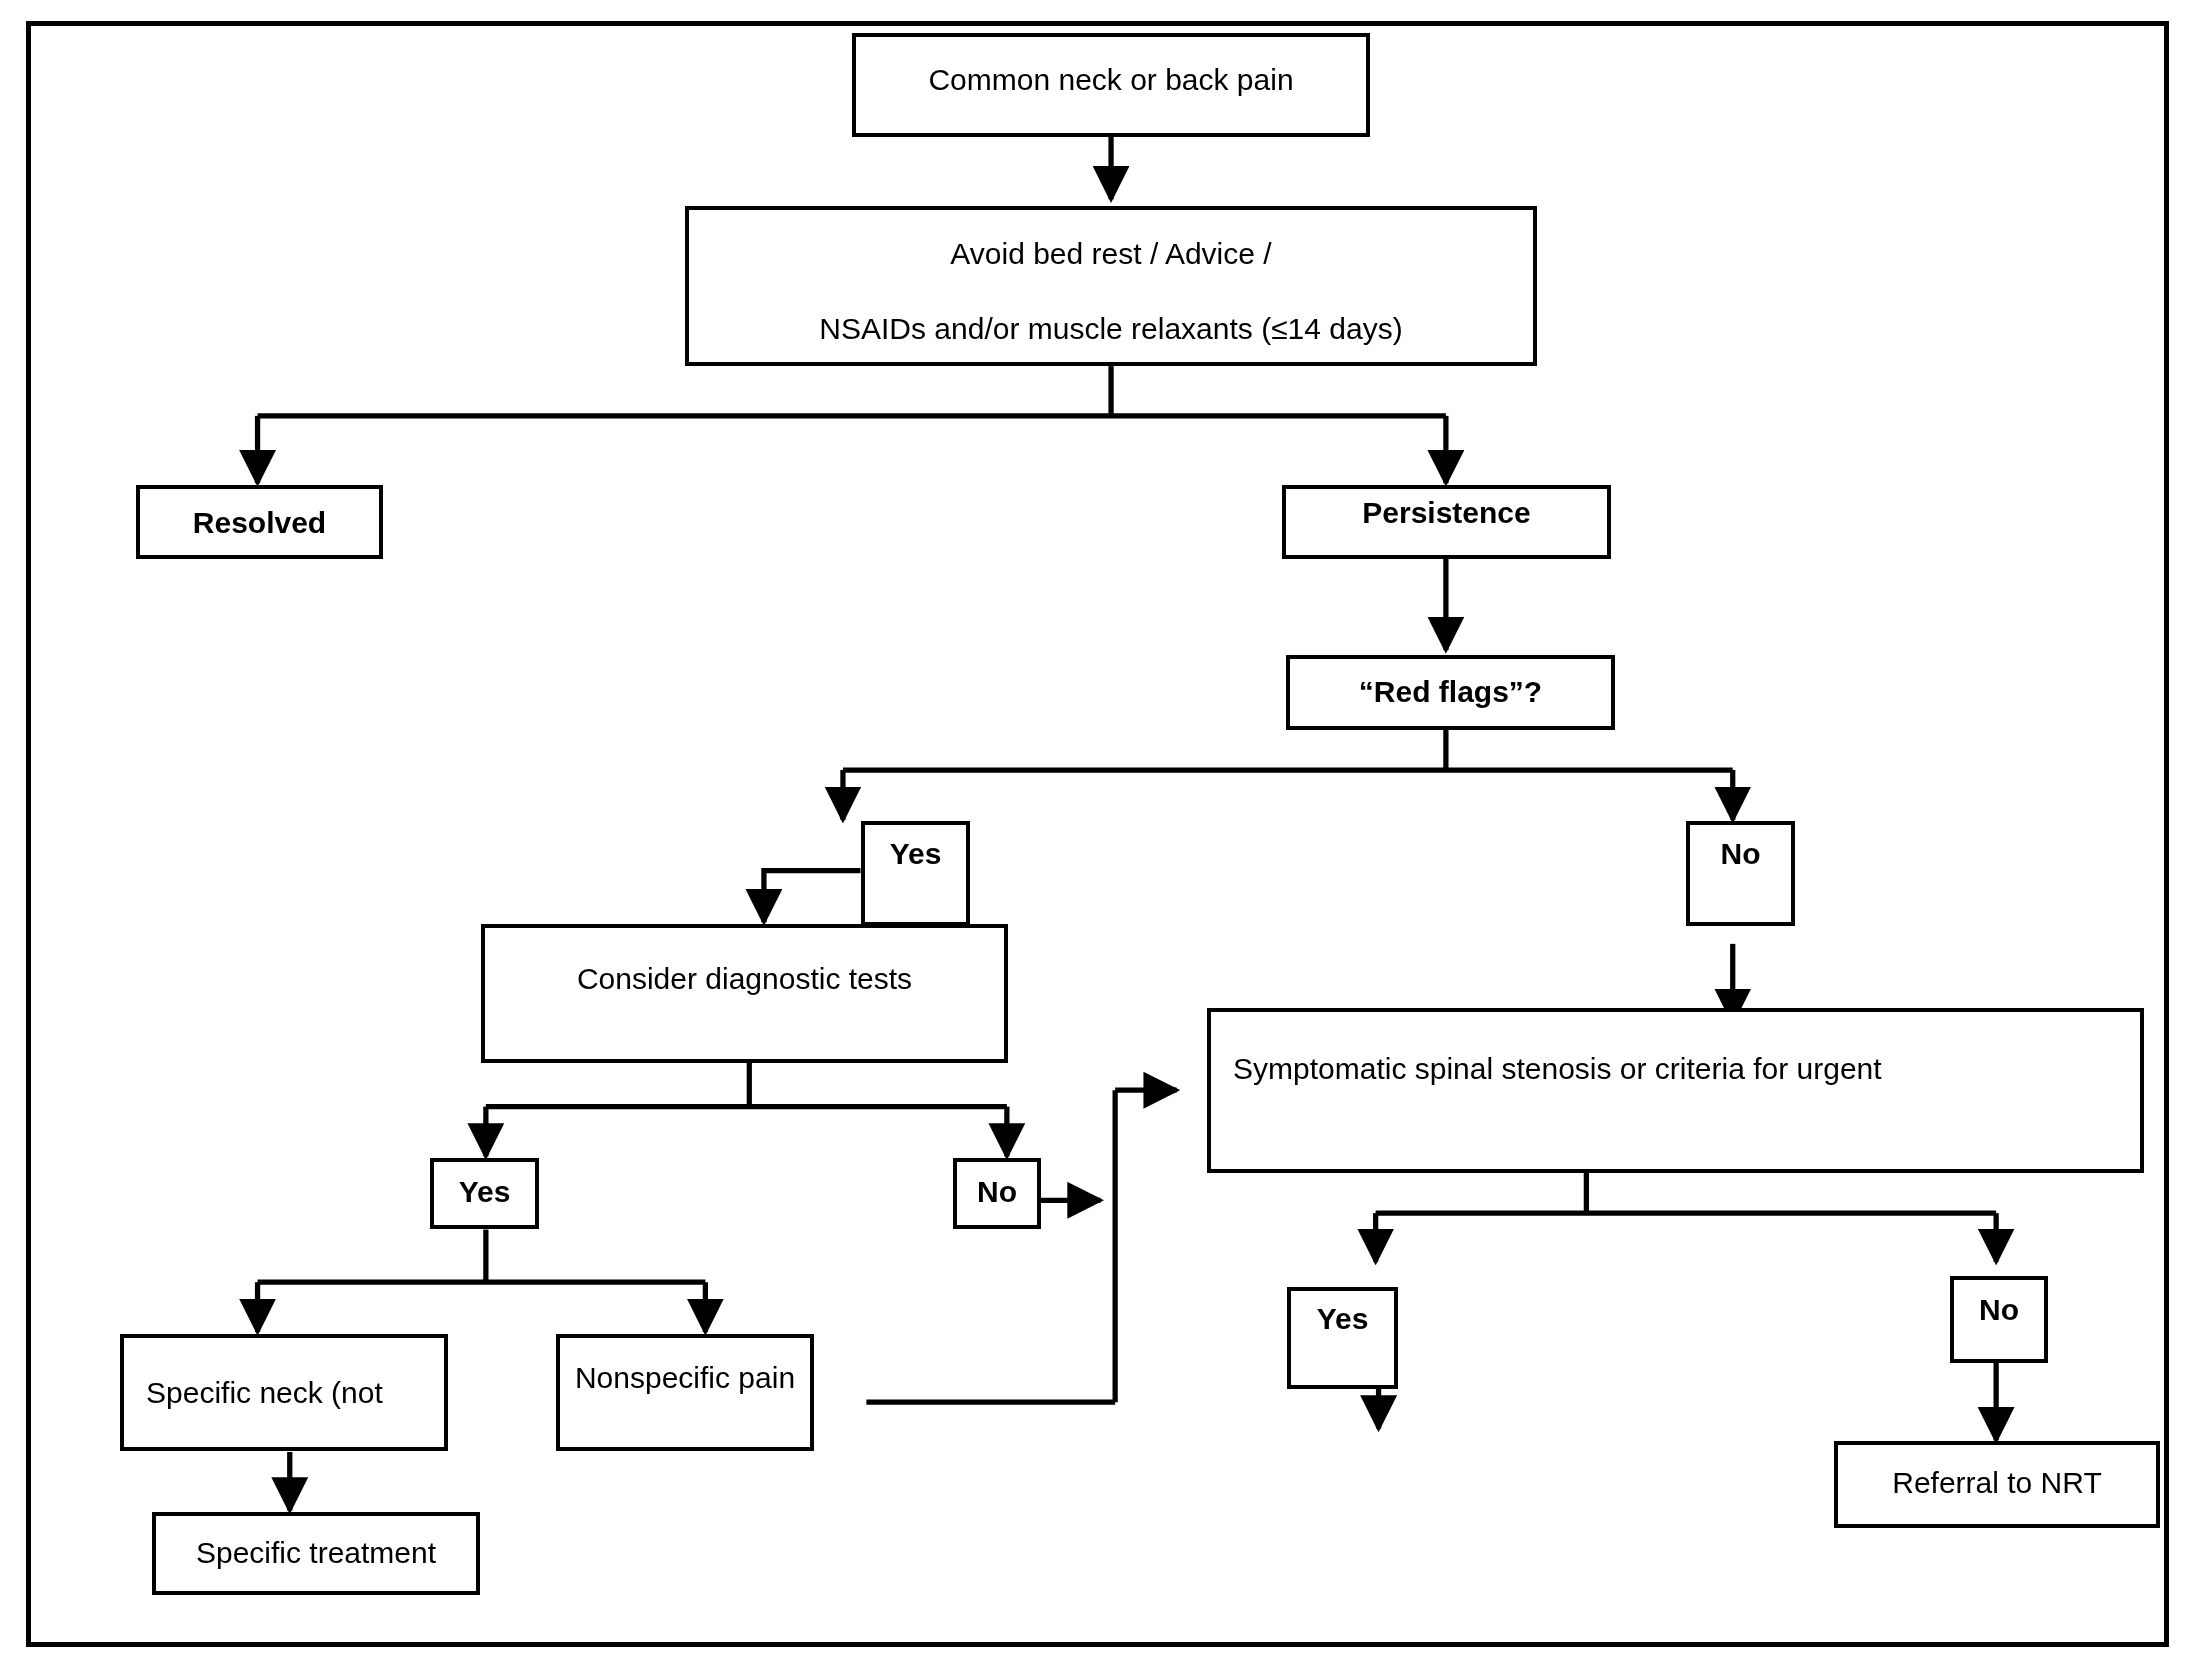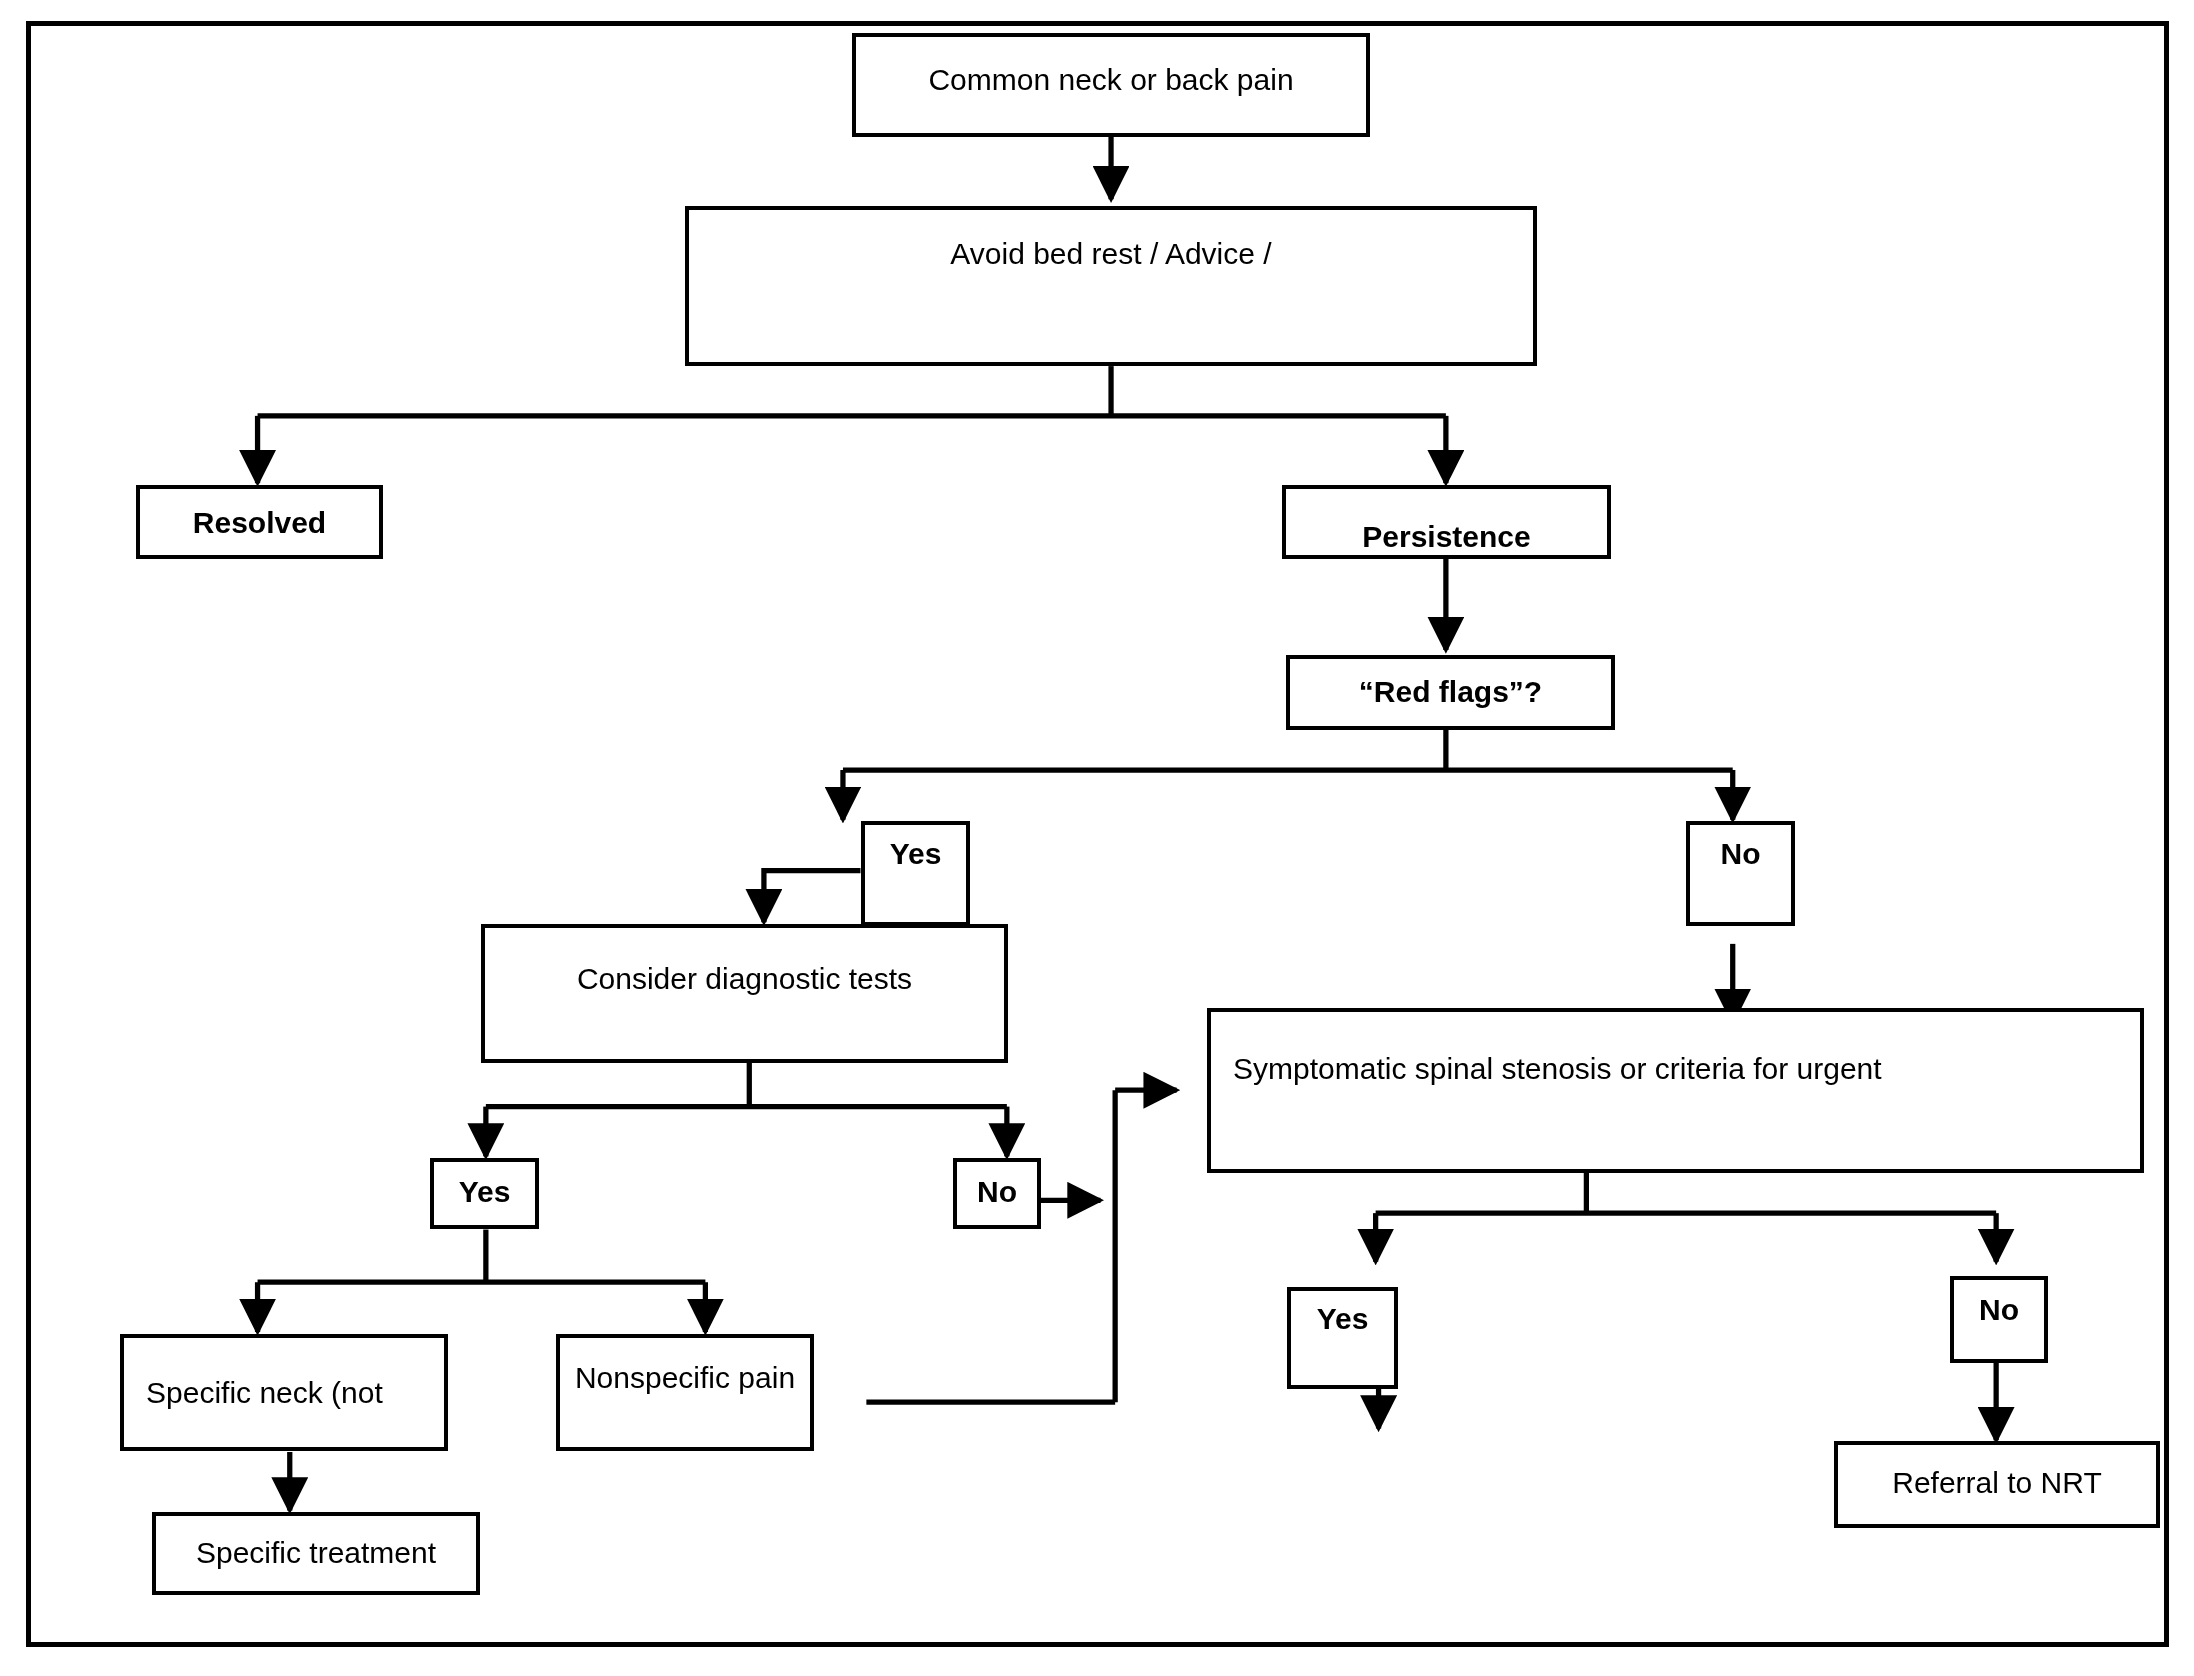--- a/index.html
+++ b/index.html
@@ -122,28 +122,29 @@
       <path d="M 3410 2325 L 3410 2460" marker-end="url(#ah)"></path>
     </g>
   </svg>
 
   <div class="node" style="left:852px; top:33px; width:518px; height:104px;">
     <div class="txt" style="top:28px;">Common neck or back pain</div>
   </div>
 
   <div class="node" style="left:685px; top:206px; width:852px; height:160px;">
     <div class="txt" style="top:29px;">Avoid bed rest / Advice /</div>
+    <div class="txt" style="top:104px;">NSAIDs and/or muscle relaxants (≤14 days)</div>
   </div>
 
   <div class="node small" style="left:136px; top:485px; width:247px; height:74px;">
     <div class="txt" style="top:19px;">Resolved</div>
   </div>
 
   <div class="node small" style="left:1282px; top:485px; width:329px; height:74px;">
-    <div class="txt" style="top:9px;margin-top:24px;">Persistence</div>
+    <div class="txt" style="top:9px;">Persistence</div>
   </div>
 
   <div class="node small" style="left:1286px; top:655px; width:329px; height:75px;">
     <div class="txt" style="top:17.6px;">“Red flags”?</div>
   </div>
 
   <div class="node small" style="left:861px; top:821px; width:109px; height:105px;">
     <div class="txt" style="top:14px;">Yes</div>
   </div>
 

